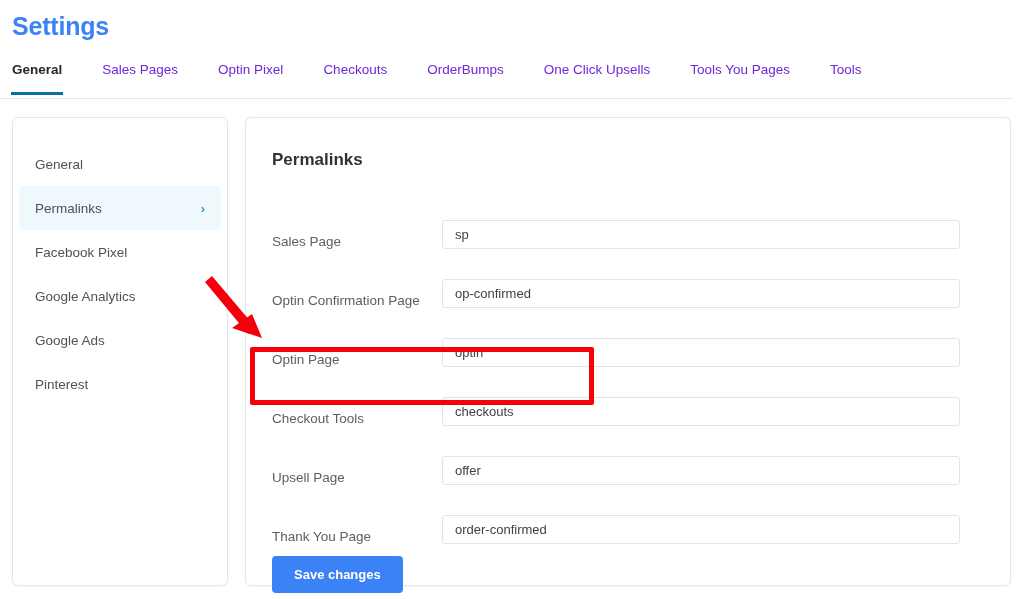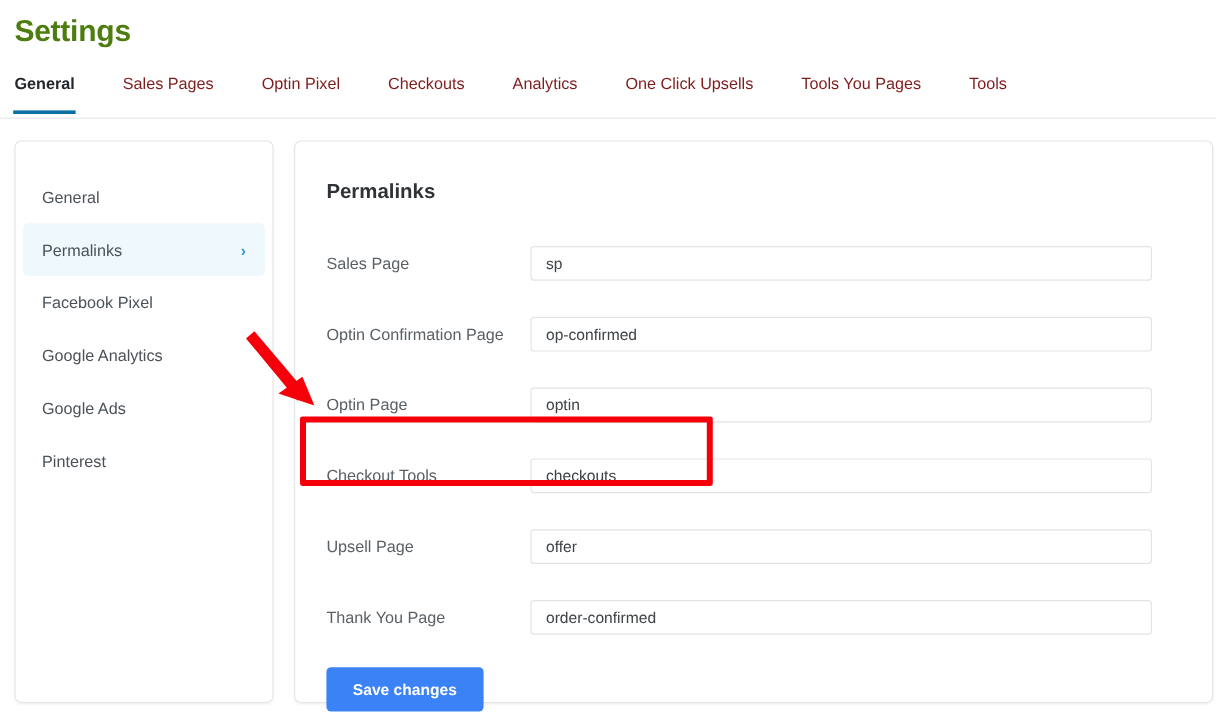--- a/index.html
+++ b/index.html
@@ -17,40 +17,40 @@
     position: relative;
   }
 
   
   .page-title {
     position: absolute;
     left: 12px;
     top: 12px;
     font-size: 25px;
     font-weight: bold;
-    color: #4d7c0f;
+    color: #3b82f6;
     letter-spacing: -0.2px;
   }
 
   
   .tabbar {
     position: absolute;
     left: 0;
     top: 58px;
     width: 1013px;
     height: 41px;
     border-bottom: 1px solid #e6e8ea;
     display: flex;
     align-items: flex-start;
     padding-left: 12px;
   }
   .tab {
     position: relative;
     font-size: 13.5px;
-    color: #7f1d1d;
+    color: #6d28d9;
     padding: 4px 0 17px 0;
     margin-right: 40px;
     cursor: pointer;
     white-space: nowrap;
   }
   .tab.active {
     color: #23282d;
     font-weight: bold;
   }
   .tab.active::after {
@@ -125,21 +125,21 @@
     color: #2f3337;
     margin: 0 0 0 26px;
     padding-top: 8px;
   }
 
   .form {
     margin-top: 20px;
   }
   .form-row {
     display: flex;
-    align-items: center;
+    align-items: flex-end;
     height: 59px;
     padding-left: 26px;
   }
   .form-label {
     width: 170px;
     flex: 0 0 170px;
     font-size: 13.5px;
     color: #5a6166;
   }
   .form-input {
@@ -196,21 +196,21 @@
 </head>
 <body>
 
 <div class="page-title">Settings</div>
 
 <div class="tabbar" id="tabbar">
     <div class="tab active">General</div>
     <div class="tab">Sales Pages</div>
     <div class="tab">Optin Pixel</div>
     <div class="tab">Checkouts</div>
-    <div class="tab">Analytics</div>
+    <div class="tab">OrderBumps</div>
     <div class="tab">One Click Upsells</div>
     <div class="tab">Tools You Pages</div>
     <div class="tab">Tools</div>
   </div>
 
 <div class="content">
 
   <div class="card sidebar" id="sidebar">
       <div class="side-item">
         <span>General</span>

